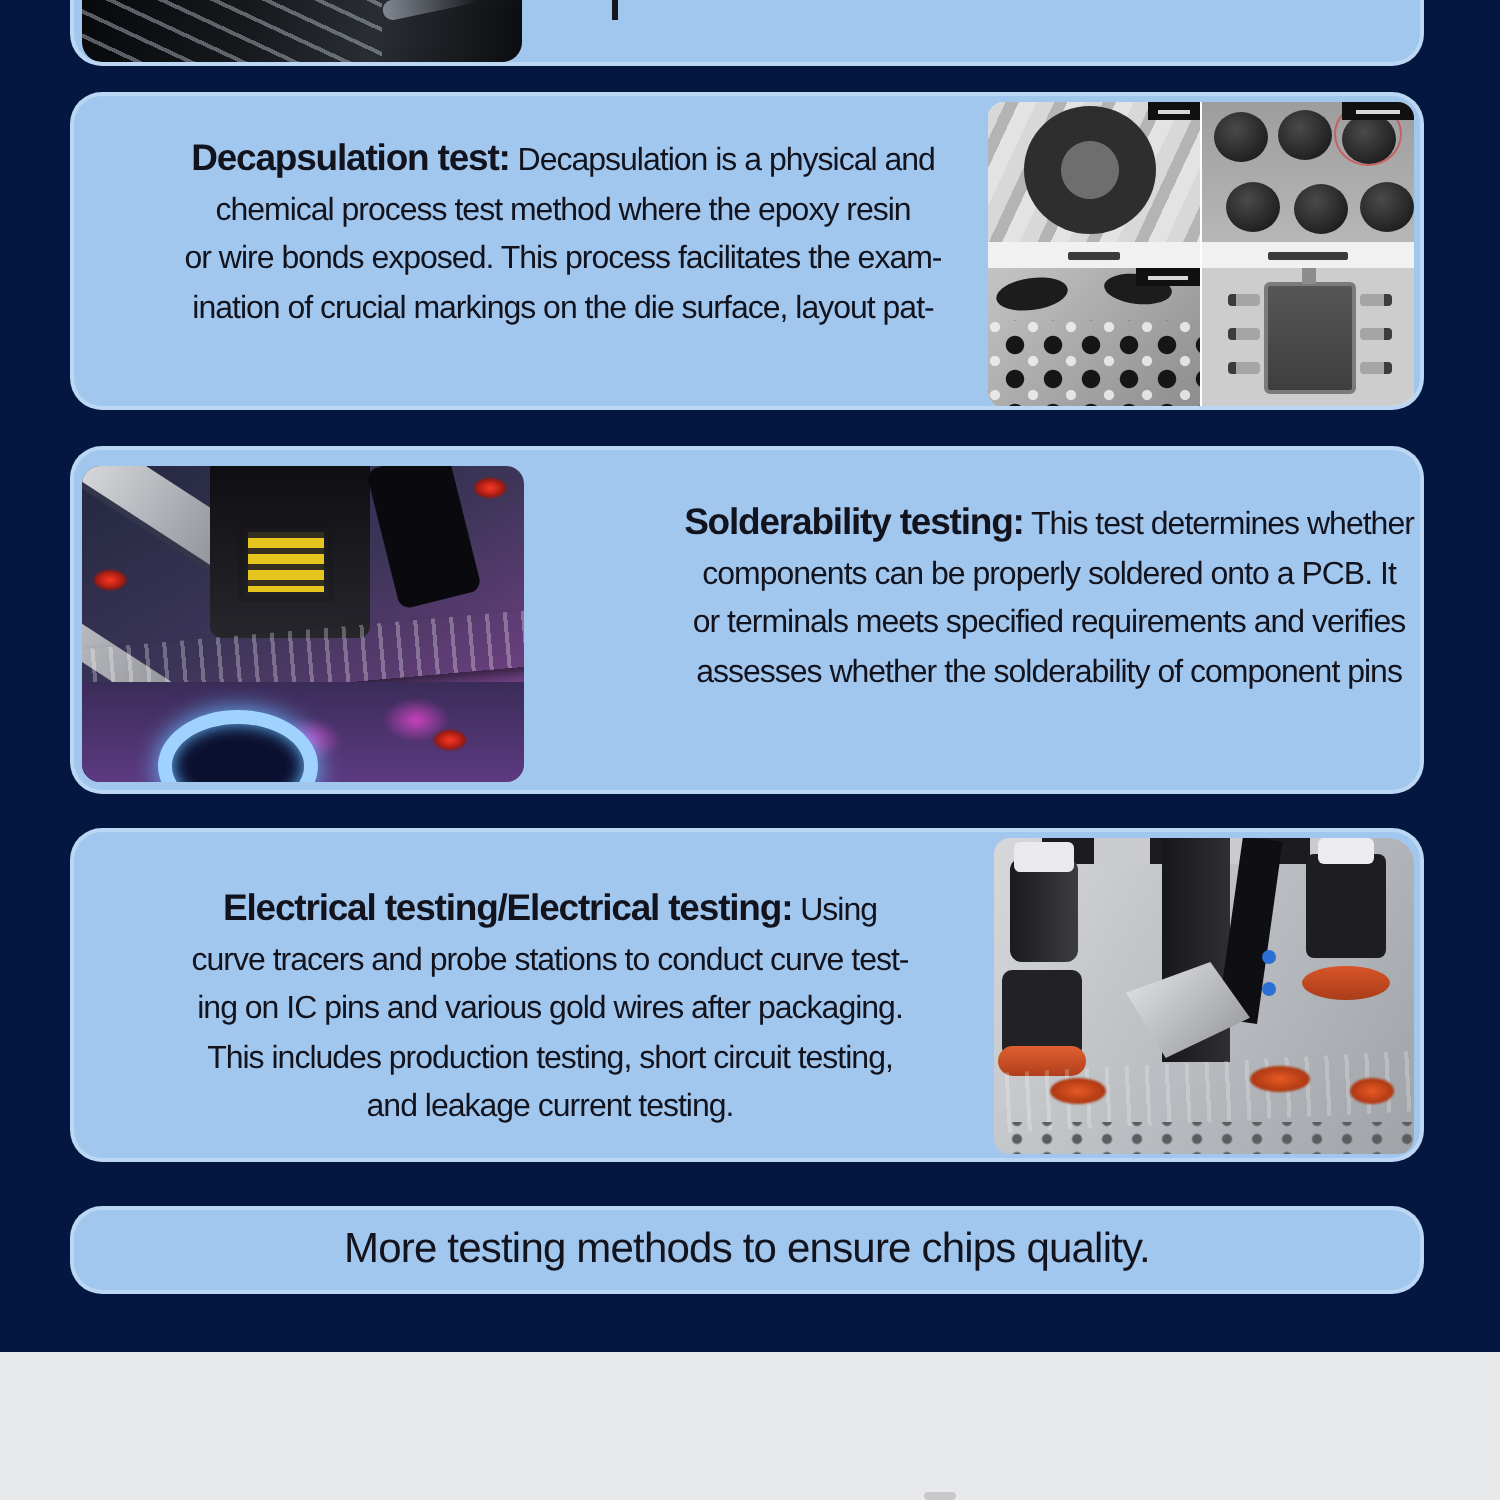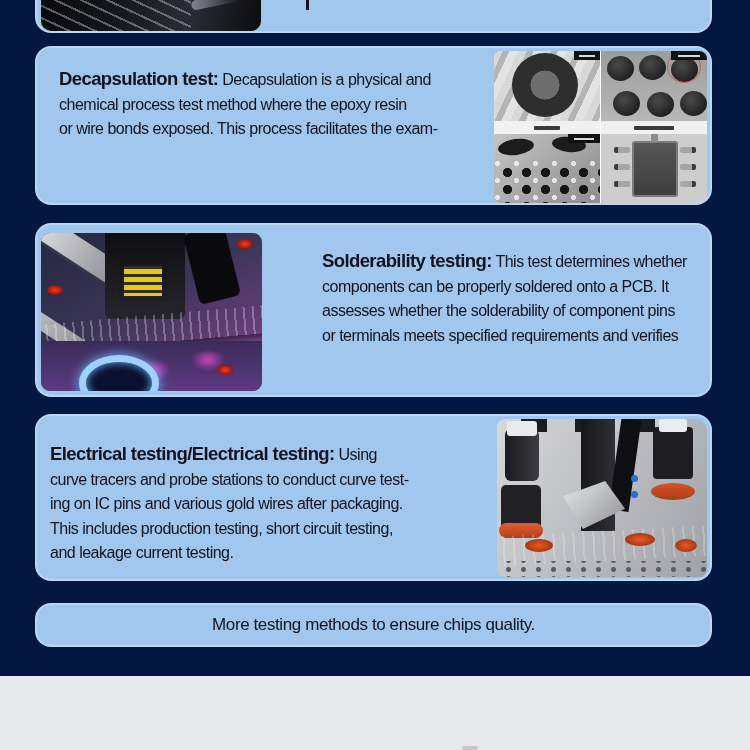--- a/index.html
+++ b/index.html
@@ -1,37 +1,37 @@
 <!DOCTYPE html>
 <html><head>
 <meta charset="utf-8">
 <style>
   html,body{margin:0;padding:0;}
   body{width:750px;height:750px;overflow:hidden;background:#e8e9ea;
        font-family:"Liberation Sans",sans-serif;}
-  .page{position:relative;width:750px;height:750px;}
+  .page{position:relative;width:750px;height:750px;text-align:center;}
   .navy{position:absolute;left:0;top:0;width:750px;height:676px;background:#031740;
         border-bottom:2px solid #0e2758;}
   .footer{position:absolute;left:0;top:676px;width:750px;height:74px;background:#e8e9ea;}
   .footer-mark{position:absolute;left:462px;top:746px;width:16px;height:4px;
                background:#c8c8ca;border-radius:2px;}
 
   .card{position:absolute;left:35px;width:677px;background:#a2c7ee;border-radius:16px;
         border:2px solid rgba(218,234,250,.45);box-sizing:border-box;overflow:hidden;}
   .card-top{top:-80px;height:113px;}
   .card-decap{top:46px;height:159px;}
   .card-solder{top:223px;height:174px;}
   .card-elec{top:414px;height:167px;}
   .banner{top:603px;height:44px;display:flex;align-items:center;justify-content:center;}
 
   .copy{position:absolute;color:#12131d;font-size:16px;letter-spacing:-0.5px;
         line-height:24.5px;}
   .copy .ln{display:block;white-space:nowrap;}
   .copy b{font-size:18.5px;font-weight:700;letter-spacing:-0.6px;}
-  .banner-text{color:#12131d;font-size:17px;letter-spacing:-0.4px;}
+  .banner-text{color:#12131d;font-size:21px;letter-spacing:-0.4px;}
 
   .photo{position:absolute;overflow:hidden;border-radius:9px;}
   .shape{position:absolute;}
 
   
   .photoA{left:4px;top:4px;width:220px;height:105px;border-radius:10px;
     background:linear-gradient(100deg,#050608 0%,#16181c 40%,#2a2d33 68%,#0b0c0f 100%);}
   .photoA .streaks{left:0;top:0;width:150px;height:105px;
     background:repeating-linear-gradient(25deg,rgba(185,195,205,.45) 0 2px,transparent 2px 11px);}
   .photoA .glint{left:150px;top:70px;width:48px;height:10px;border-radius:5px;
@@ -143,20 +143,21 @@
       <div class="shape glint"></div>
     </div>
   </div>
   <div class="remnant"></div>
 
   <section class="card card-decap">
     <div class="copy" style="left:22px;top:19px;width:445px;">
       <span class="ln"><b>Decapsulation test:</b> <span>Decapsulation is a physical and</span></span>
       <span class="ln">chemical process test method where the epoxy resin</span>
       <span class="ln">or wire bonds exposed. This process facilitates the exam-</span>
+      <span class="ln">ination of crucial markings on the die surface, layout pat-</span>
     </div>
     <div class="photo photoB">
       <div class="q q-tl">
         <div class="shape ring"></div>
         <div class="tag" style="width:26px;">
             <i></i>
           </div>
       </div>
       <div class="q q-tr">
         <div class="ball" style="left:6px;top:5px;"></div>
@@ -209,22 +210,22 @@
       <div class="shape pcb"></div>
       <div class="shape low"></div>
       <div class="shape mag" style="left:96px;top:126px;"></div>
       <div class="shape mag" style="left:150px;top:116px;"></div>
       <div class="shape ringlite"></div>
       <div class="shape red" style="left:176px;top:132px;"></div>
     </div>
     <div class="copy" style="left:285px;top:24px;width:405px;">
       <span class="ln"><b>Solderability testing:</b> <span>This test determines whether</span></span>
       <span class="ln">components can be properly soldered onto a PCB. It</span>
+      <span class="ln">or terminals meets specified requirements and verifies</span>
       <span class="ln">assesses whether the solderability of component pins</span>
-      <span class="ln">or terminals meets specified requirements and verifies</span>
     </div>
   </section>
 
   <section class="card card-elec">
     <div class="copy" style="left:13px;top:26px;width:450px;">
       <span class="ln"><b>Electrical testing/Electrical testing:</b> <span>Using</span></span>
       <span class="ln">curve tracers and probe stations to conduct curve test-</span>
       <span class="ln">ing on IC pins and various gold wires after packaging.</span>
       <span class="ln">This includes production testing, short circuit testing,</span>
       <span class="ln">and leakage current testing.</span>

